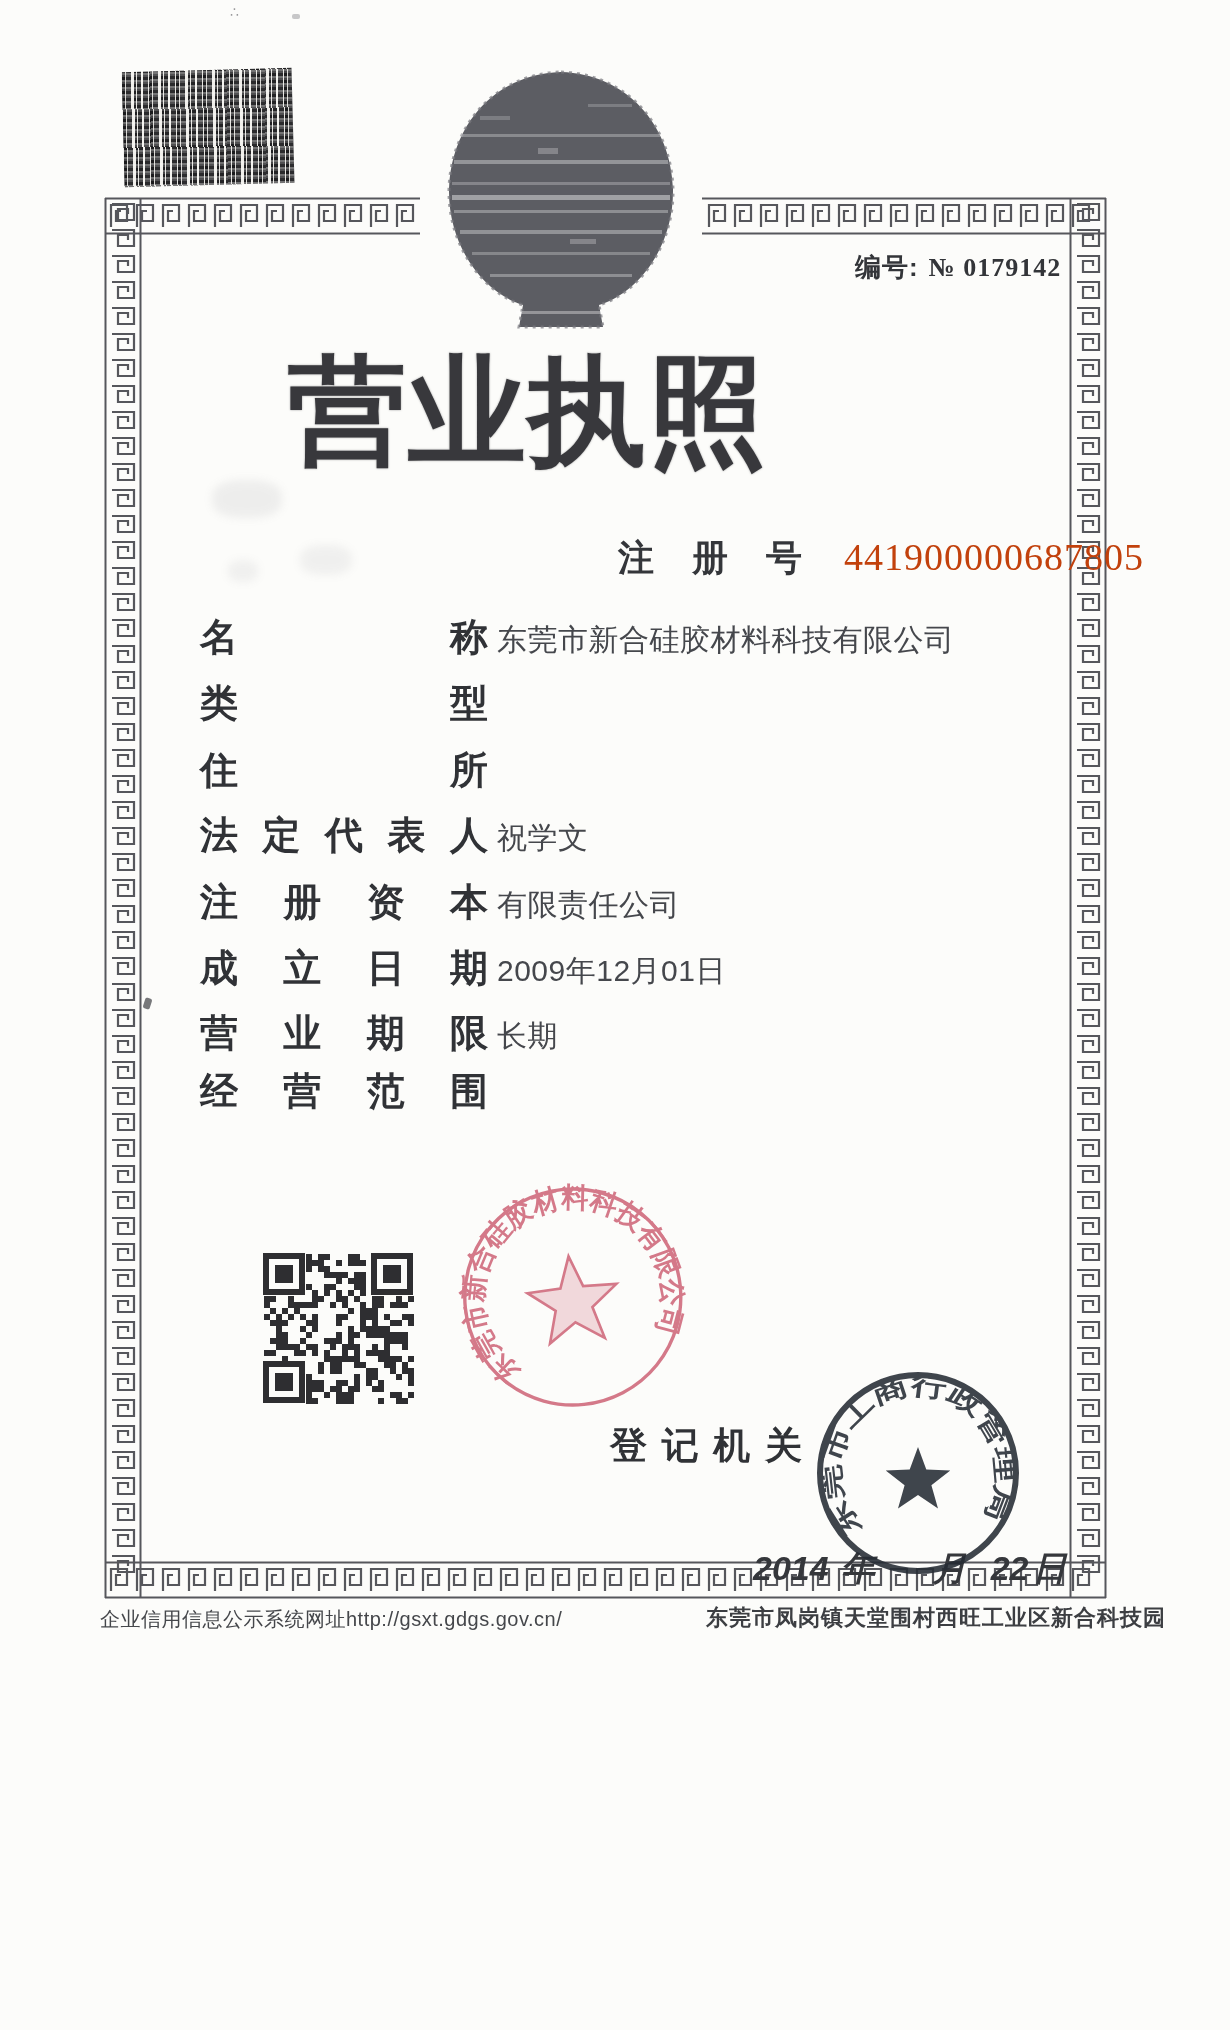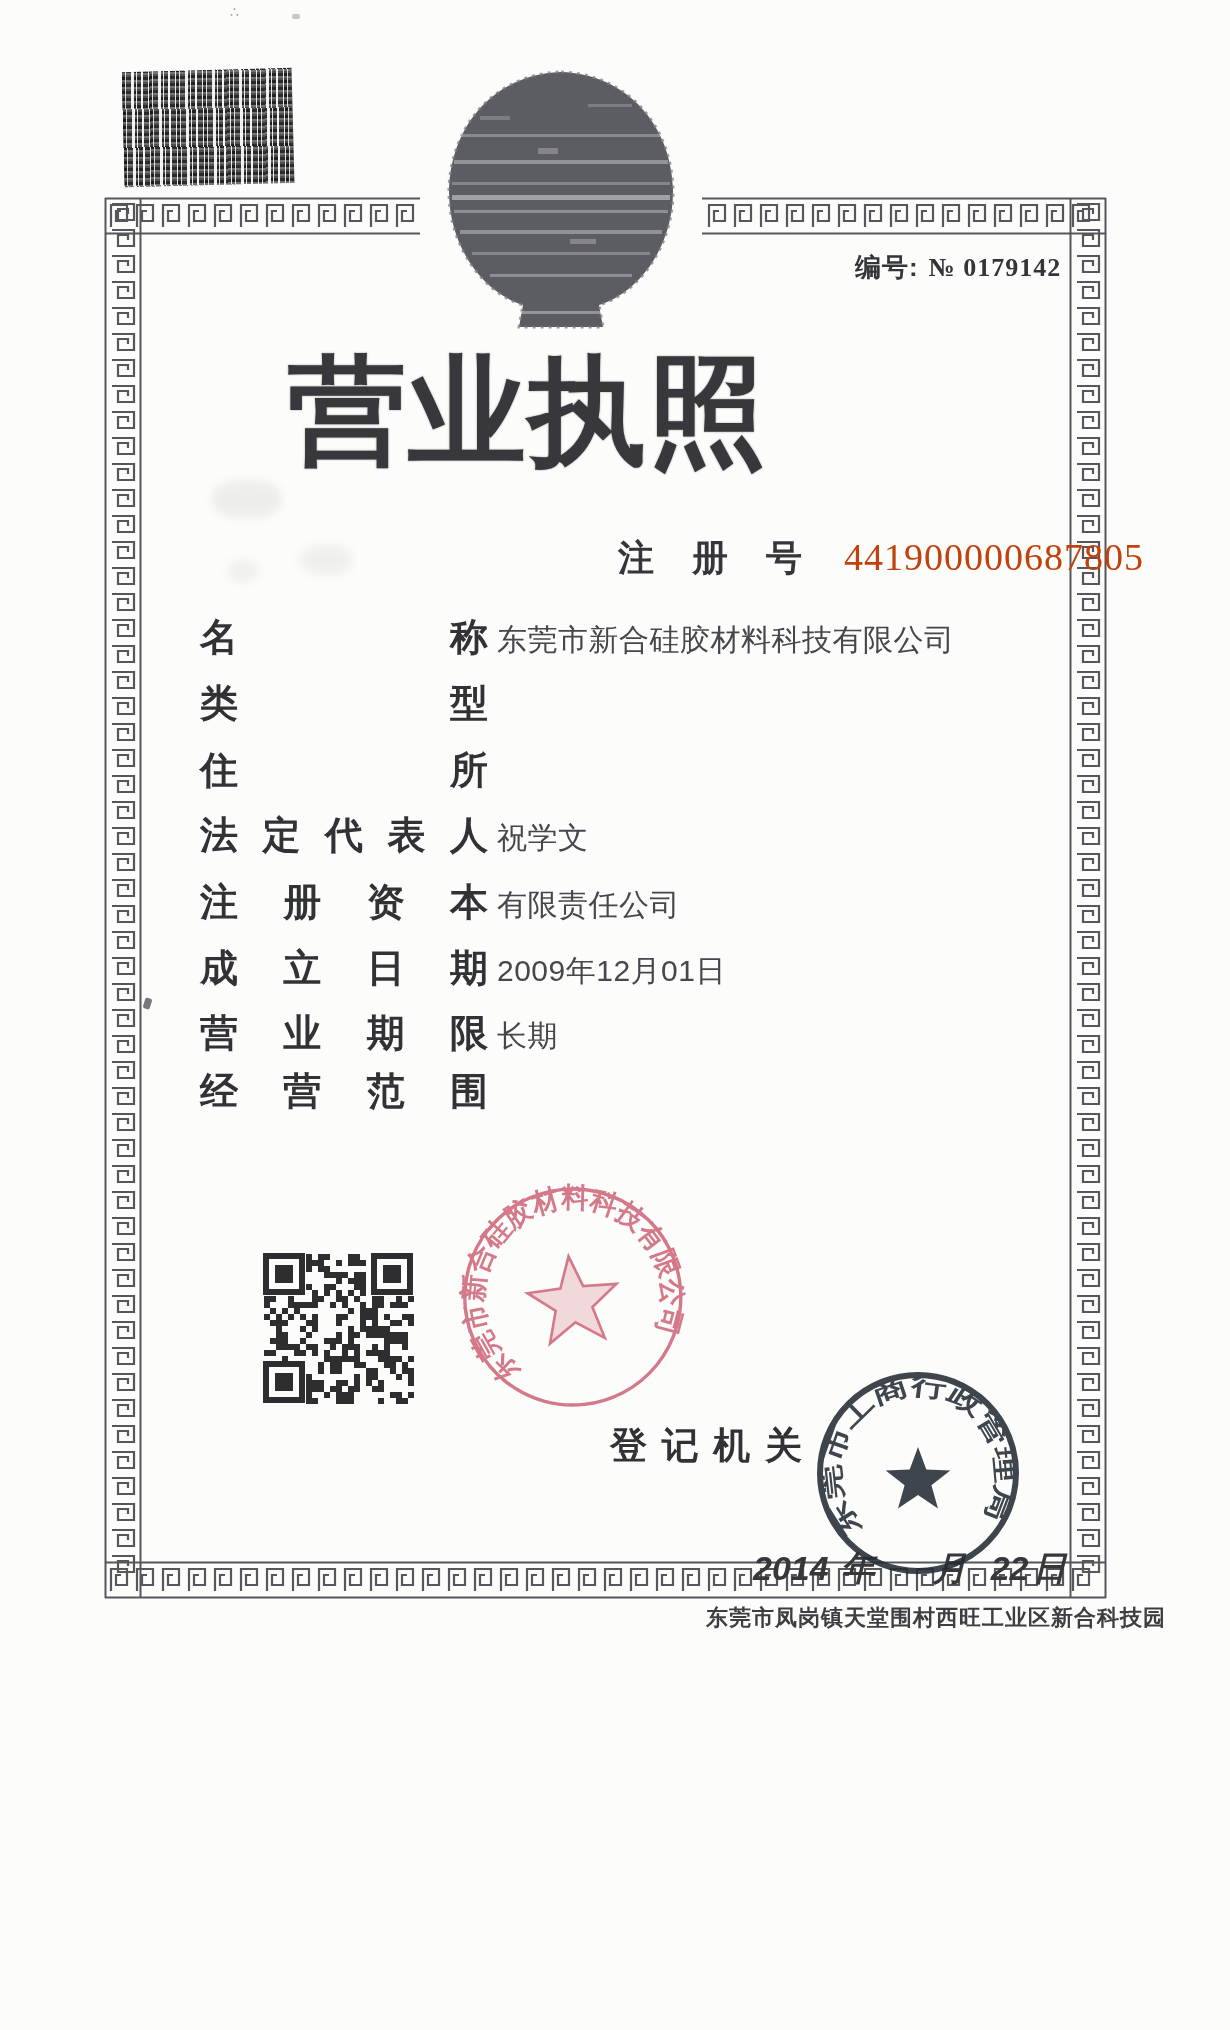--- a/index.html
+++ b/index.html
@@ -451,15 +451,16 @@
           <path id="rsealArc" d="M -55,55 A 78 78 0 1 1 55,55"></path>
         </defs>
       <circle cx="0" cy="0" r="98" fill="none" stroke="#262c35" stroke-width="6"></circle>
       <text font-size="26" font-weight="bold" fill="#262c35" font-family="Liberation Sans, sans-serif">
         <textPath href="#rsealArc" startOffset="0" textLength="352" lengthAdjust="spacingAndGlyphs">东莞市工商行政管理局</textPath>
       </text>
       <polygon points="0,-34 8.3,-11.4 32.3,-10.5 13.4,4.3 20,27.5 0,14 -20,27.5 -13.4,4.3 -32.3,-10.5 -8.3,-11.4" fill="#262c35" transform="translate(0,8)"></polygon>
     </svg>
   </div>
 
+  <div class="footer-left">企业信用信息公示系统网址http://gsxt.gdgs.gov.cn/</div>
   <div class="footer-right">东莞市凤岗镇天堂围村西旺工业区新合科技园</div>
 
 </div>
 
 </body></html>

